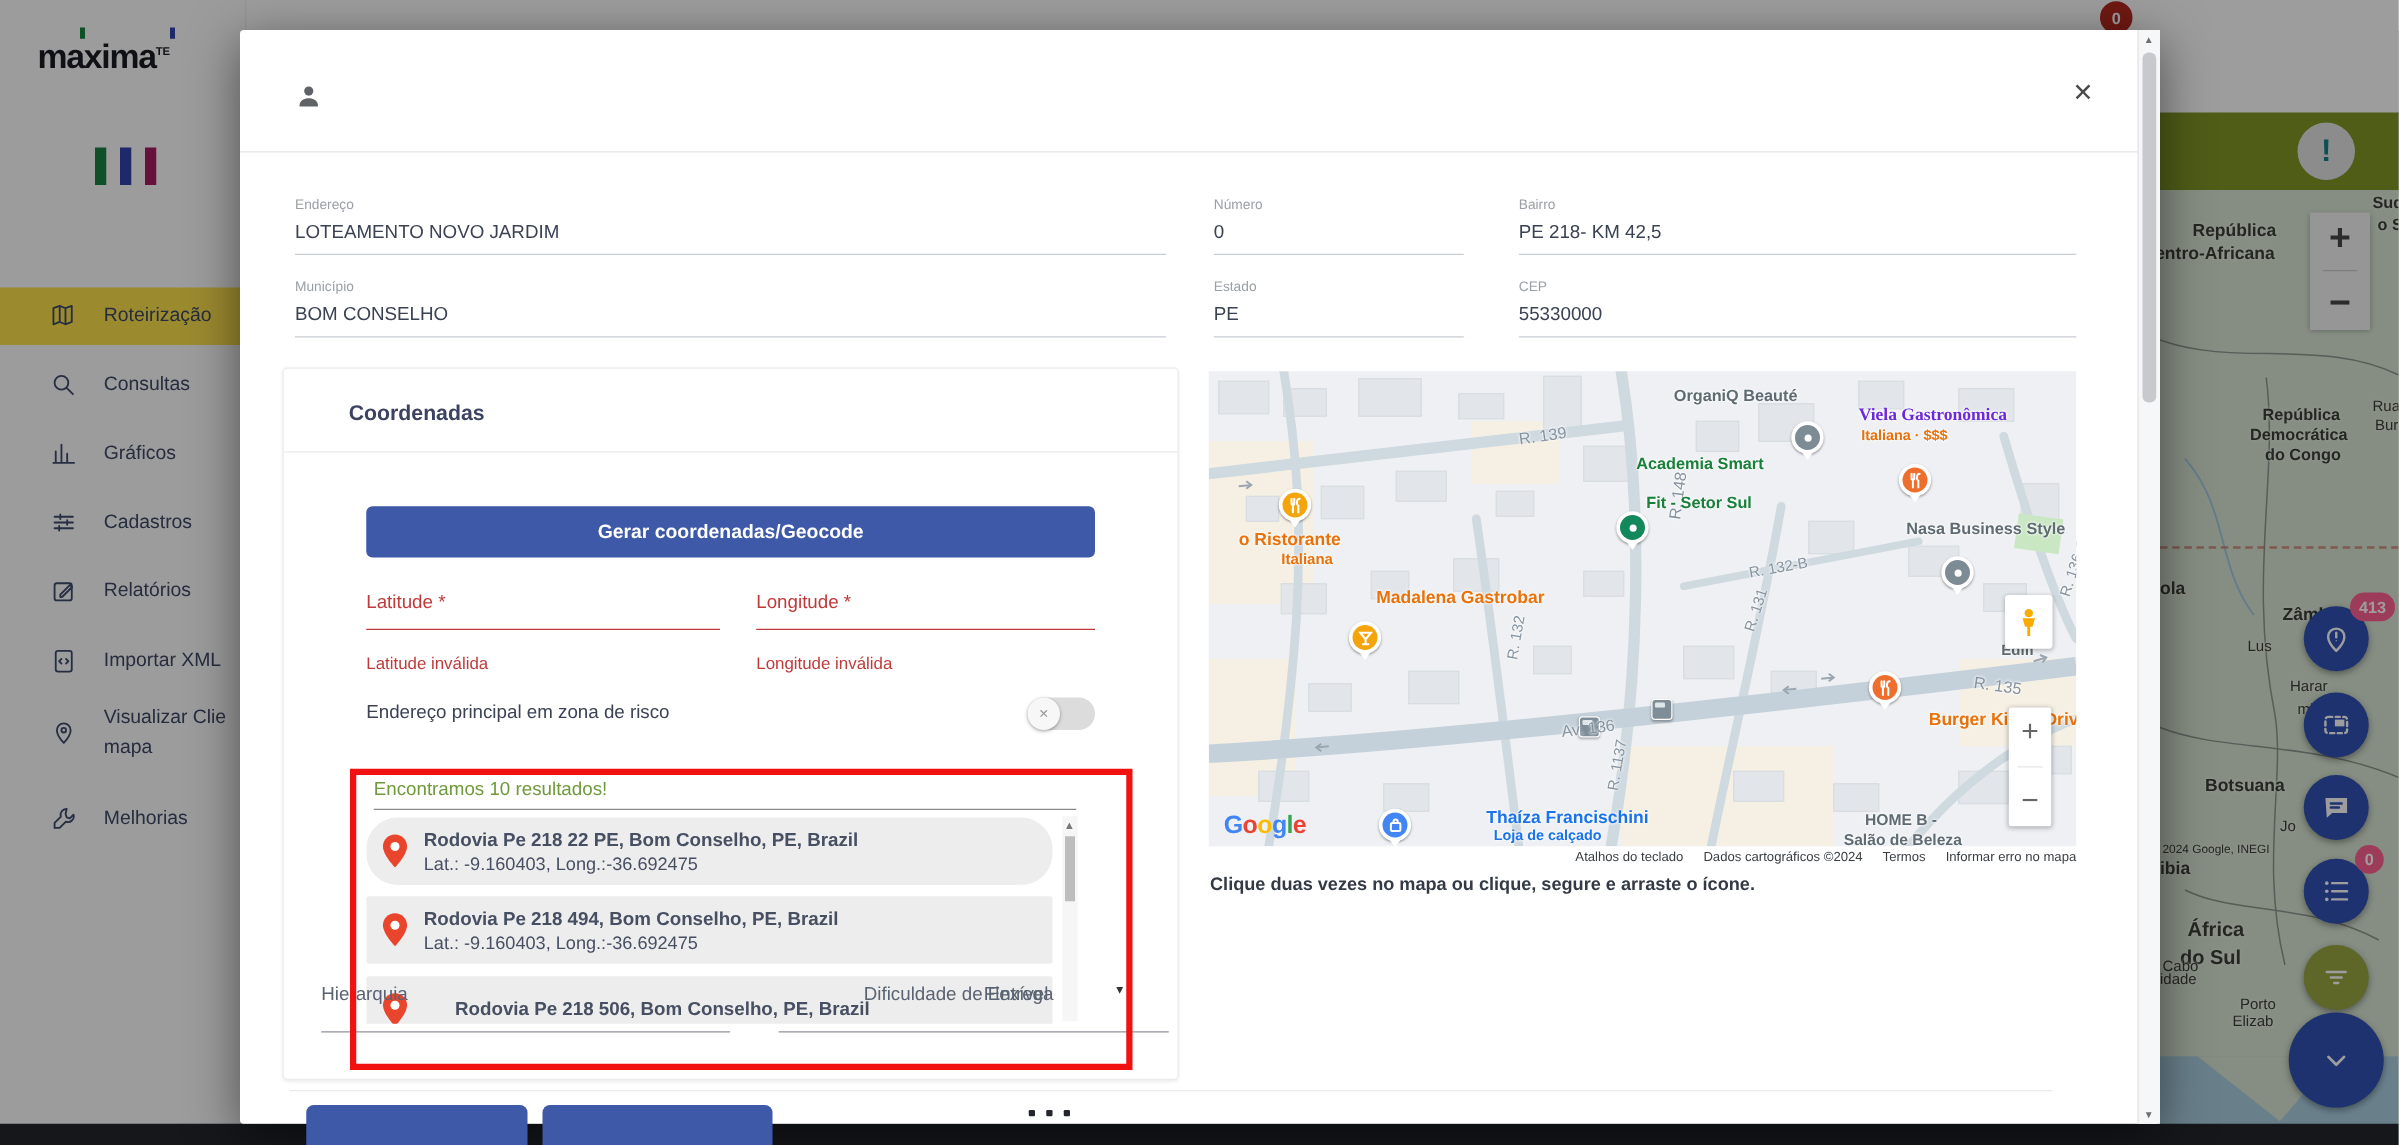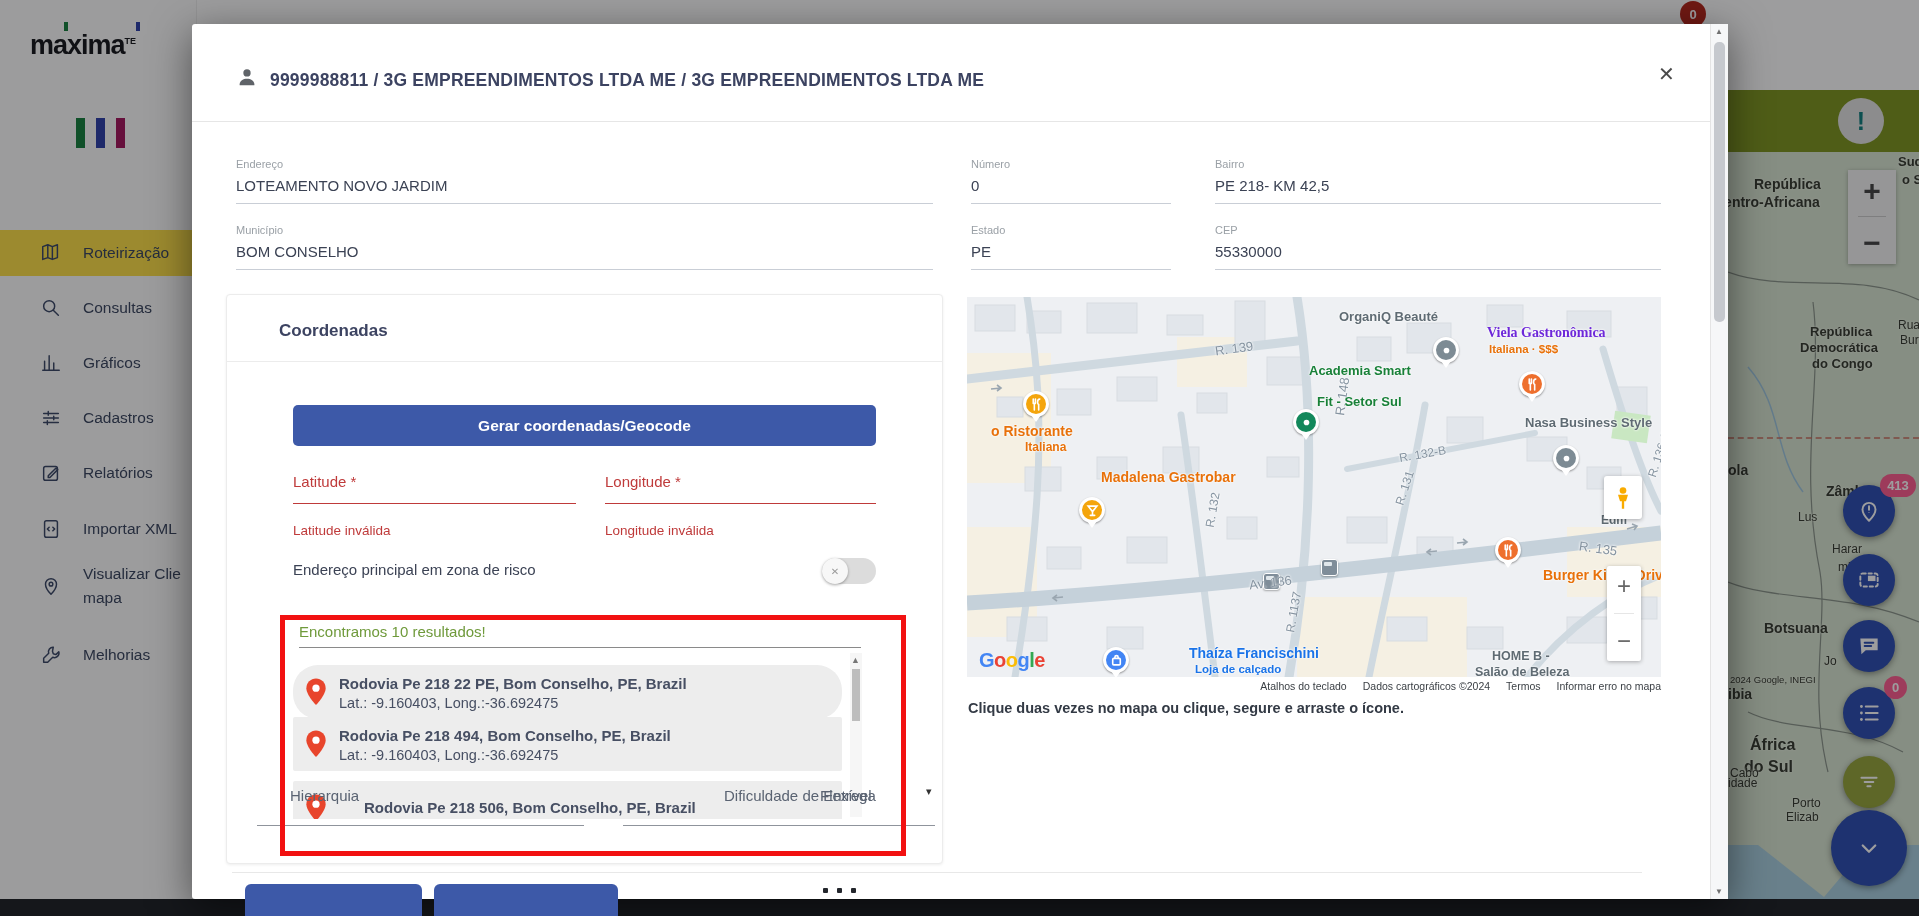--- a/index.html
+++ b/index.html
@@ -65,21 +65,21 @@
   .res-head{position:absolute;left:72px;top:328px;font-size:15px;color:#6f9a3b;}
   .res-hdiv{position:absolute;left:72px;top:352px;width:562px;border-top:1px solid #8a8a8a;}
   .res-list{position:absolute;left:66px;top:356px;width:575px;height:168px;overflow:hidden;}
   .res-row{position:absolute;left:0;width:549px;height:54px;background:#ededed;border-radius:2px;display:flex;align-items:center;cursor:pointer;}
   .res-pin{width:22px;height:28px;margin:0 12px 0 12px;flex:0 0 22px;}
   .res-addr{font-size:15px;font-weight:bold;color:#474f63;line-height:1.45;}
   .res-coord{font-size:14.5px;font-weight:500;color:#474f63;}
   .res-sb{position:absolute;right:6px;top:2px;width:12px;height:164px;background:#f6f6f6;}
   .res-sb .thumb{position:absolute;left:2px;top:16px;width:8px;height:52px;background:#bdbdbd;}
   .res-sb .arr{position:absolute;left:1px;top:2px;font-size:9px;color:#777;}
-  .behind{position:absolute;z-index:3;font-size:15px;color:#5a6372;white-space:nowrap;margin-left:33px;}
+  .behind{position:absolute;z-index:3;font-size:15px;color:#5a6372;white-space:nowrap;}
   .b-ul{position:absolute;border-bottom:1px solid #8f949c;z-index:3;}
   .red-box{position:absolute;left:53px;top:320px;width:616px;height:231px;border:5px solid #f21111;z-index:6;pointer-events:none;}
   
   .gmap{position:absolute;left:775px;top:273px;width:694px;height:380px;background:#eef0f3;overflow:hidden;cursor:grab;}
   .map-lb{position:absolute;white-space:nowrap;font-weight:600;text-shadow:0 0 2px #fff,0 0 3px #fff;}
   .map-lb.road{font-weight:500;color:#8593a0 !important;}
   .gpin{position:absolute;width:26px;height:26px;border-radius:50%;background:#fff;box-shadow:0 1px 2px rgba(0,0,0,.4);cursor:pointer;}
   .gpin .in{position:absolute;left:3px;top:3px;width:20px;height:20px;border-radius:50%;display:flex;align-items:center;justify-content:center;}
   .gpin .tail{position:absolute;left:8px;top:24px;width:0;height:0;border-left:5px solid transparent;border-right:5px solid transparent;border-top:7px solid #fff;}
   .gpin svg{width:13px;height:13px;stroke:#fff;fill:none;stroke-width:1.5;stroke-linecap:round;}
@@ -283,21 +283,20 @@
 
   <div class="overlay"></div>
 
   <div class="modal">
     <span class="m-person">
       <svg viewBox="0 0 24 24" width="22" height="22" fill="#5f6368">
           <circle cx="12" cy="7.5" r="4"></circle>
           <path d="M4 20c0-4.2 4-6.2 8-6.2s8 2 8 6.2V21H4z"></path>
         </svg>
     </span>
-    <div class="m-title">9999988811 / 3G EMPREENDIMENTOS LTDA ME / 3G EMPREENDIMENTOS LTDA ME</div>
     <div class="m-close">✕</div>
     <div class="m-divider"></div>
 
     <div class="field" style="left:44px;top:134px;width:697px">
       <div class="f-label">Endereço</div>
       <div class="f-value">LOTEAMENTO NOVO JARDIM</div>
     </div>
     <div class="field" style="left:779px;top:134px;width:200px">
       <div class="f-label">Número</div>
       <div class="f-value">0</div>
@@ -336,21 +335,21 @@
         <div class="knob">✕</div>
       </div>
 
       <div class="res-head">Encontramos 10 resultados!</div>
       <div class="res-hdiv"></div>
       <div class="res-list" id="res-list">
         <div class="res-sb">
           <div class="arr">▲</div>
             <div class="thumb"></div>
         </div>
-      <div class="res-row" style="top: 14px; border-radius: 25px;">
+      <div class="res-row" style="top: 3px; border-radius: 25px;">
             <span class="res-pin"><svg viewBox="0 0 20 27" width="22" height="28">
                 <path d="M10 .5C4.8.5.7 4.6.7 9.8c0 6.6 9.3 16.2 9.3 16.2s9.3-9.6 9.3-16.2C19.3 4.6 15.2.5 10 .5z" fill="#e8452c"></path>
                 <circle cx="10" cy="9.8" r="3.5" fill="#fff"></circle>
               </svg></span>
             <div class="res-txt">
               <div class="res-addr">Rodovia Pe 218 22 PE, Bom Conselho, PE, Brazil</div>
               <div class="res-coord">Lat.: -9.160403, Long.:-36.692475</div>
             </div>
           </div>
           <div class="res-row" style="top: 66px;">

